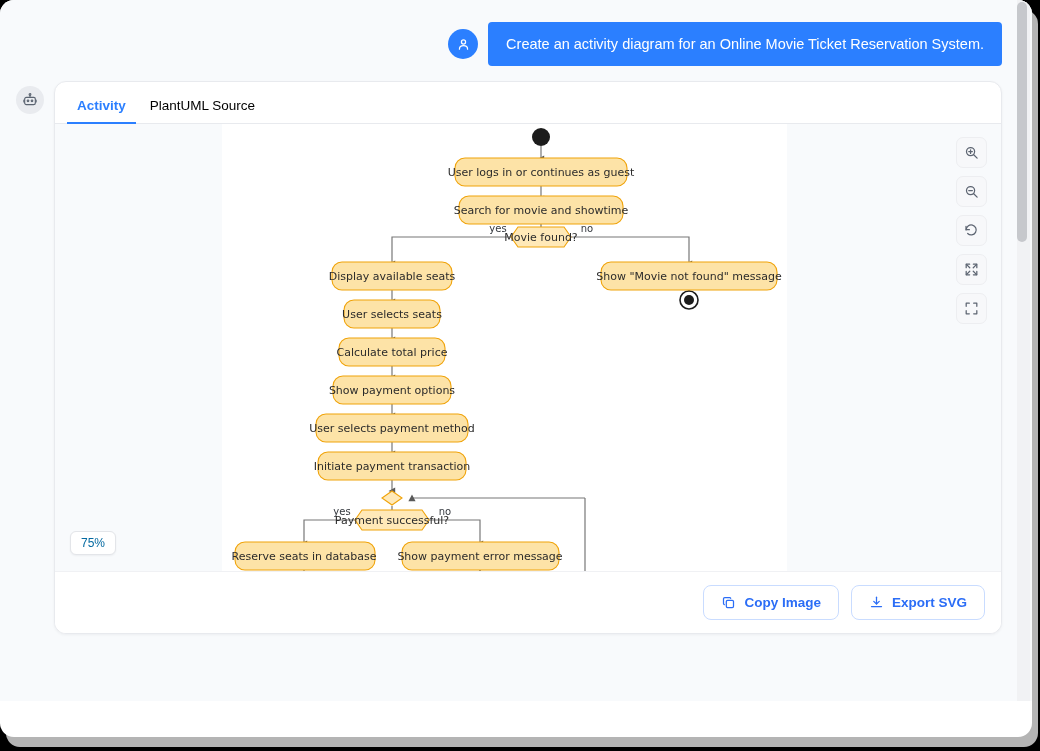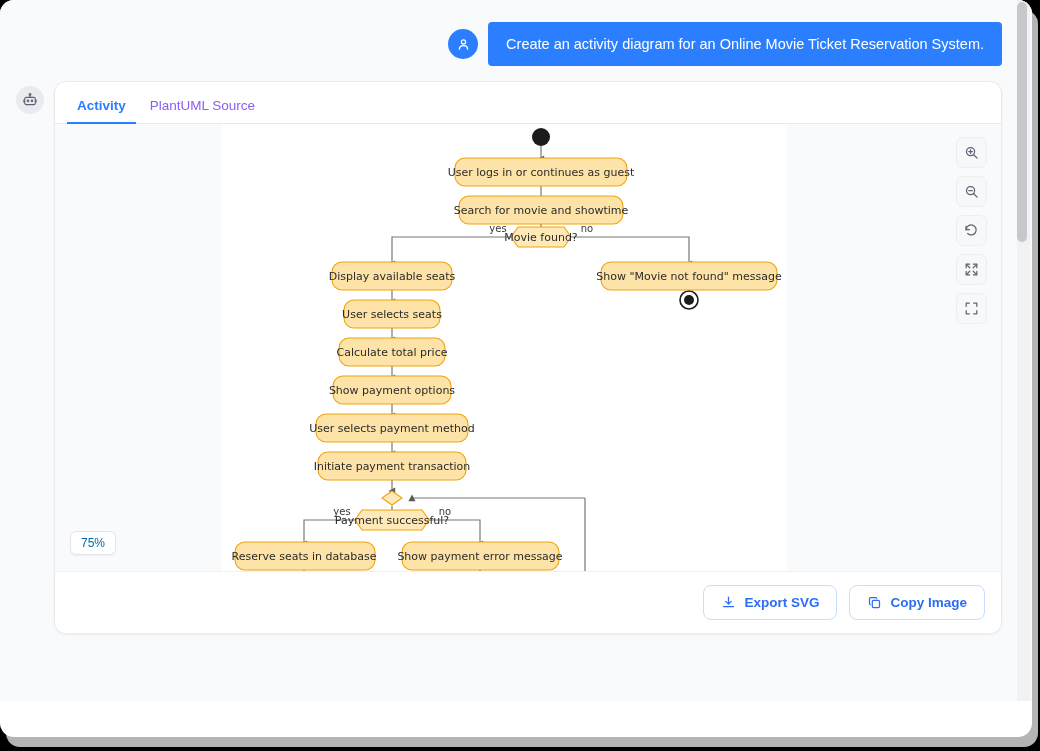--- a/index.html
+++ b/index.html
@@ -113,21 +113,21 @@
   
   .tabs {
     display: flex;
     gap: 4px;
     padding: 10px 12px 0 12px;
     border-bottom: 1px solid #e8eaee;
   }
   .tab {
     font-size: 13.5px;
     padding: 6px 10px 9px 10px;
-    color: #8b5cf6;
+    color: #000000;
     cursor: pointer;
     border-bottom: 2.5px solid transparent;
     margin-bottom: -1px;
   }
   .tab.active {
     color: #2b7fff;
     font-weight: 600;
     border-bottom-color: #2b7fff;
   }
 
@@ -388,31 +388,31 @@
               </svg>
             </div>
           </div>
 
           <div class="zoom-level">75%</div>
         </div>
 
         <div class="card-footer">
           <button class="btn">
             <svg width="15" height="15" viewBox="0 0 24 24" fill="none" stroke="#2b6df6" stroke-width="2" stroke-linecap="round" stroke-linejoin="round">
+              <rect x="8.5" y="8.5" width="11.5" height="11.5" rx="2"></rect>
+              <path d="M15.5 5.3A2 2 0 0 0 13.7 4H6a2 2 0 0 0-2 2v7.7a2 2 0 0 0 1.3 1.8"></path>
+            </svg>
+            <span>Copy Image</span>
+          </button>
+          <button class="btn">
+            <svg width="15" height="15" viewBox="0 0 24 24" fill="none" stroke="#2b6df6" stroke-width="2" stroke-linecap="round" stroke-linejoin="round">
               <path d="M12 3.5v10.5"></path>
               <path d="M7.6 10.2L12 14.4l4.4-4.2"></path>
               <path d="M4 18.5h16"></path>
             </svg>
             <span>Export SVG</span>
           </button>
-          <button class="btn">
-            <svg width="15" height="15" viewBox="0 0 24 24" fill="none" stroke="#2b6df6" stroke-width="2" stroke-linecap="round" stroke-linejoin="round">
-              <rect x="8.5" y="8.5" width="11.5" height="11.5" rx="2"></rect>
-              <path d="M15.5 5.3A2 2 0 0 0 13.7 4H6a2 2 0 0 0-2 2v7.7a2 2 0 0 0 1.3 1.8"></path>
-            </svg>
-            <span>Copy Image</span>
-          </button>
         </div>
 
       </div>
     </div>
   </div>
 </div>
 
 </body></html>

